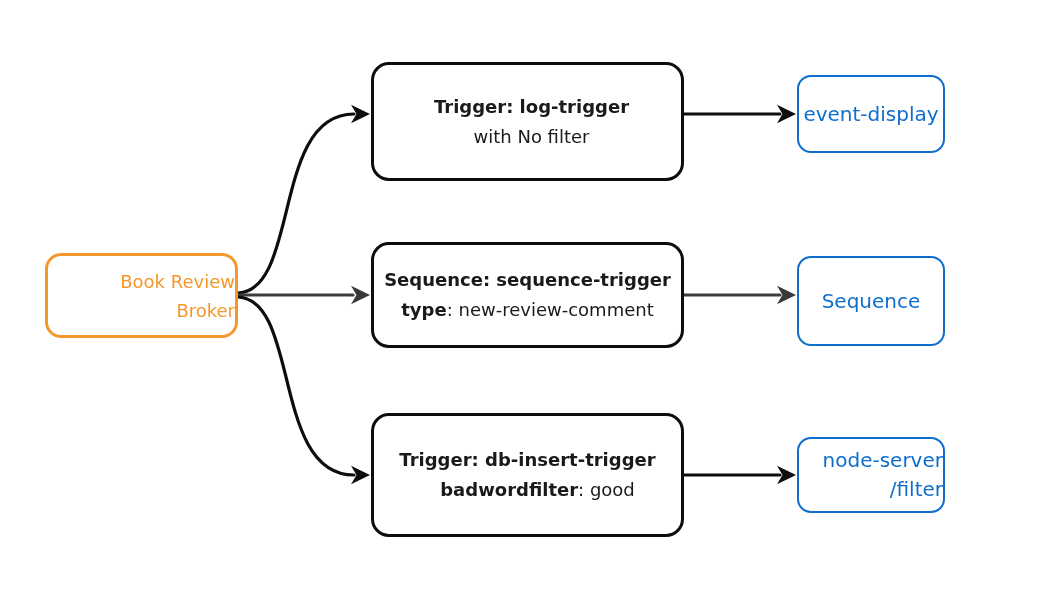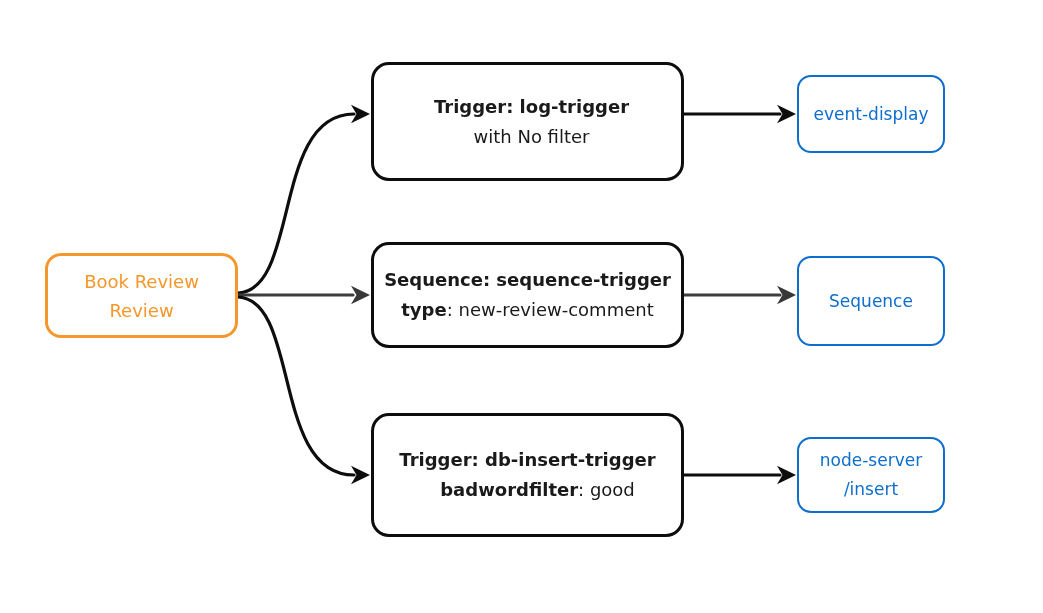--- a/index.html
+++ b/index.html
@@ -9,38 +9,38 @@
   }
   .edges { position:absolute; left:0; top:0; width:1043px; height:613px; }
   .node {
     position:absolute; box-sizing:border-box; background:#ffffff;
     display:flex; flex-direction:column; justify-content:center; align-items:center;
     text-align:center;
   }
   .broker {
     left:45px; top:253px; width:193px; height:85px;
     border:3px solid #F5972B; border-radius:16px;
-    color:#F5972B; font-size:18px; line-height:29px;
+    color:#F5972B; font-size:18px; line-height:29px;text-align:right;
   }
   .trigger {
     left:371px; width:313px;
     border:3px solid #0d0d0d; border-radius:18px;
     color:#1a1a1a; font-size:18px; line-height:30px;
   }
   .trigger-1 { top:62px;  height:119px;padding-left:8px; }
   .trigger-2 { top:242px; height:106px; }
   .trigger-3 { top:413px; height:124px; }
   .sink {
     left:797px; width:148px;
     border:2.5px solid #0E6ECD; border-radius:14px;
-    color:#0E6ECD; font-size:17px; line-height:29px;
+    color:#0E6ECD; font-size:20px; line-height:29px;
   }
   .sink-1 { top:75px;  height:78px; }
   .sink-2 { top:256px; height:90px; }
-  .sink-3 { top:437px; height:76px; }
+  .sink-3 { top:437px; height:76px;text-align:right; }
   .line { width:100%; }
   .line.shift { margin-left:20px; width:auto; align-self:stretch; }
   .b { font-weight:bold; }
 </style>
 </head>
 <body>
 
 <div class="canvas">
 
   <svg class="edges" viewBox="0 0 1043 613" xmlns="http://www.w3.org/2000/svg">
@@ -59,21 +59,21 @@
 
     <path d="M684,295 L780,295" fill="none" stroke="#3d3d3d" stroke-width="3.2" stroke-linecap="round"></path>
     <polygon points="796,295 777,285.8 782.5,295 777,304.2" fill="#383838"></polygon>
 
     <path d="M684,475 L780,475" fill="none" stroke="#0d0d0d" stroke-width="3.2" stroke-linecap="round"></path>
     <polygon points="796,475 777,465.8 782.5,475 777,484.2" fill="#0d0d0d"></polygon>
   </svg>
 
   <div class="node broker">
     <div class="line">Book Review</div>
-    <div class="line">Review</div>
+    <div class="line">Broker</div>
   </div>
 
   <div class="node trigger trigger-1">
     <div class="line"><span class="b">Trigger: log-trigger</span><span></span></div>
     <div class="line"><span class="b"></span><span>with No filter</span></div>
   </div>
 
   <div class="node trigger trigger-2">
     <div class="line"><span class="b">Sequence: sequence-trigger</span><span></span></div>
     <div class="line"><span class="b">type</span><span>: new-review-comment</span></div>
@@ -87,16 +87,16 @@
   <div class="node sink sink-1">
     <div class="line">event-display</div>
   </div>
 
   <div class="node sink sink-2">
     <div class="line">Sequence</div>
   </div>
 
   <div class="node sink sink-3">
     <div class="line">node-server</div>
-    <div class="line">/insert</div>
+    <div class="line">/filter</div>
   </div>
 
 </div>
 
 </body></html>

